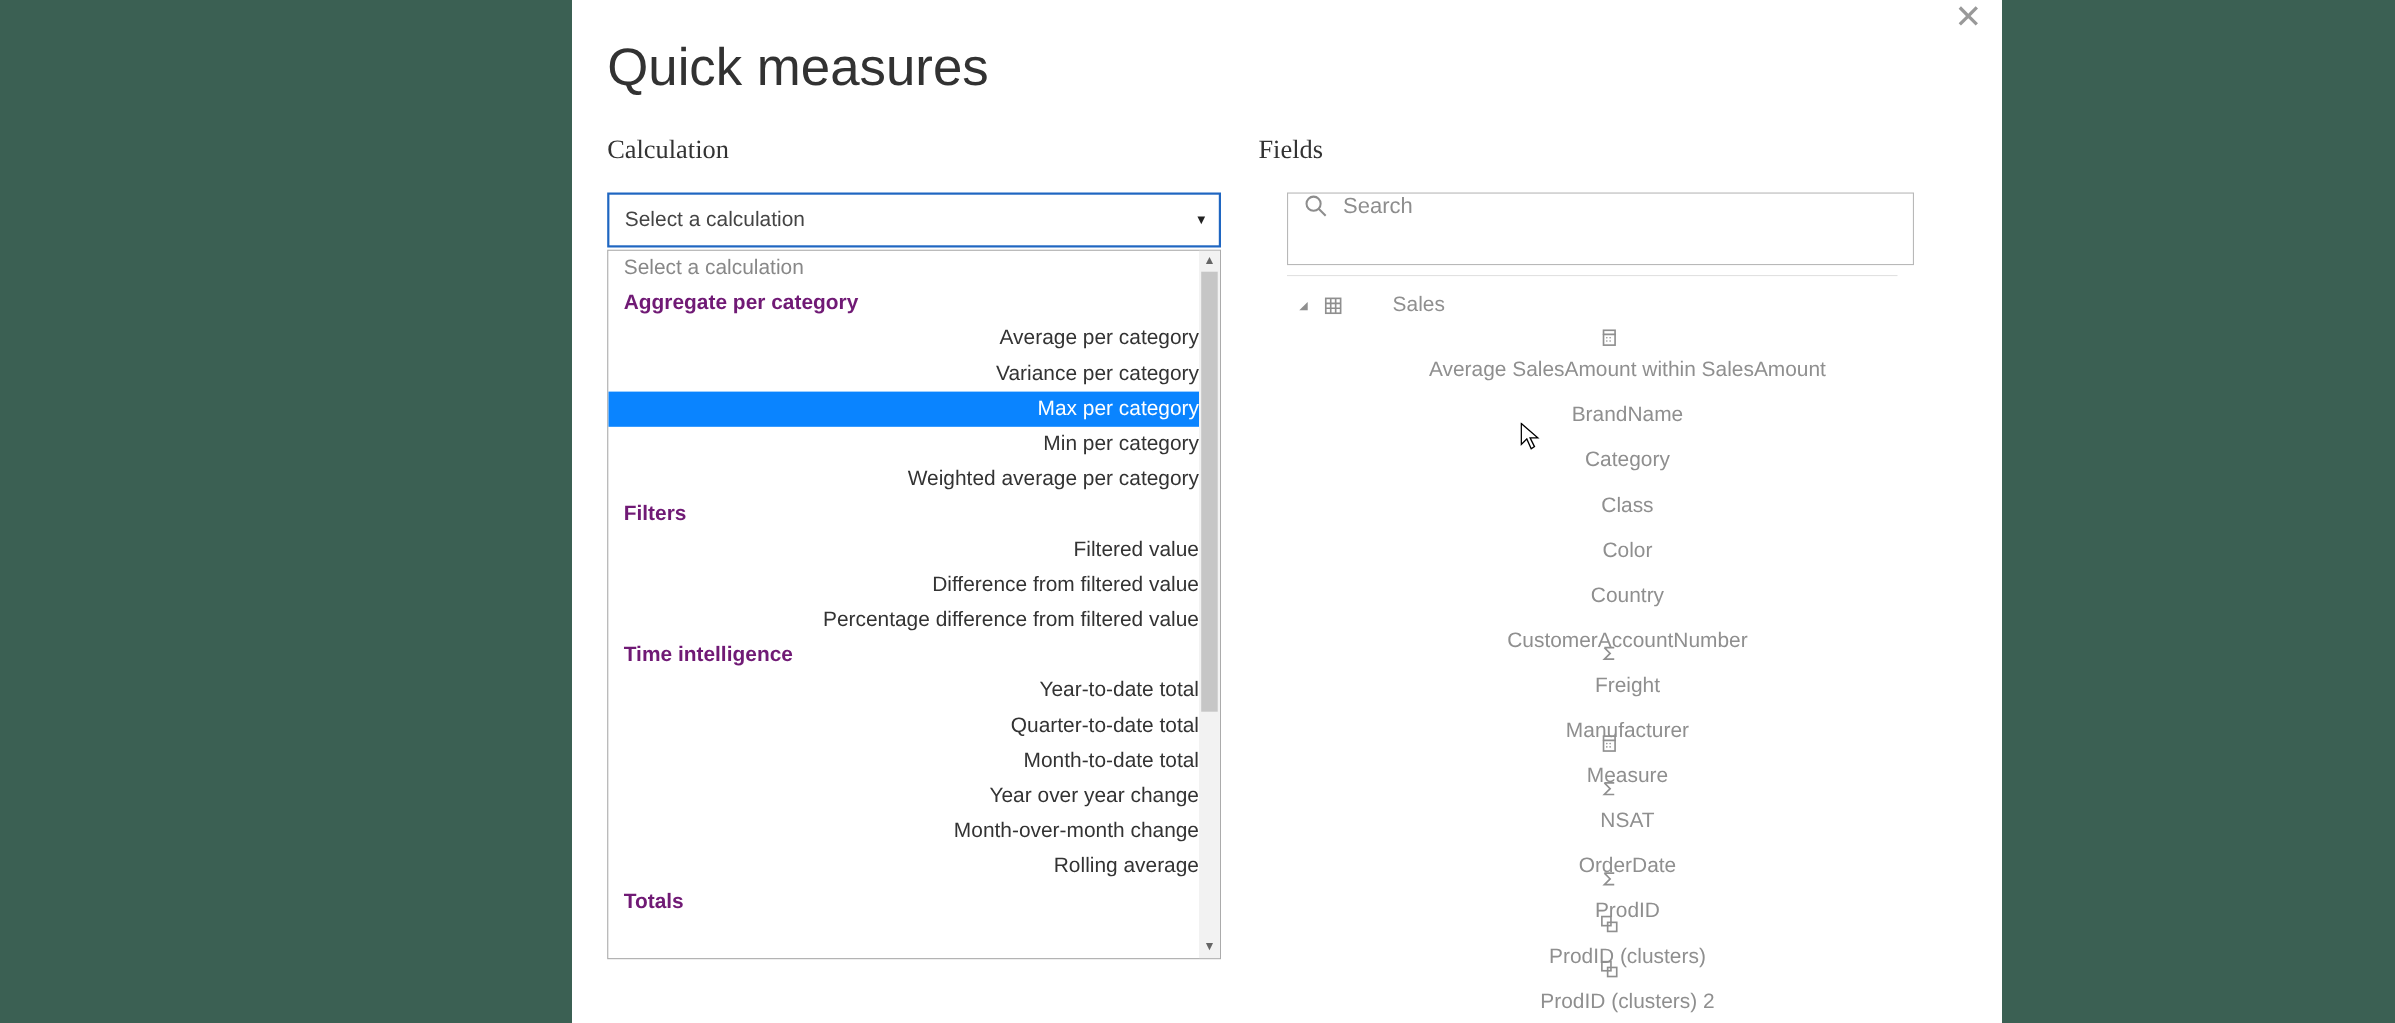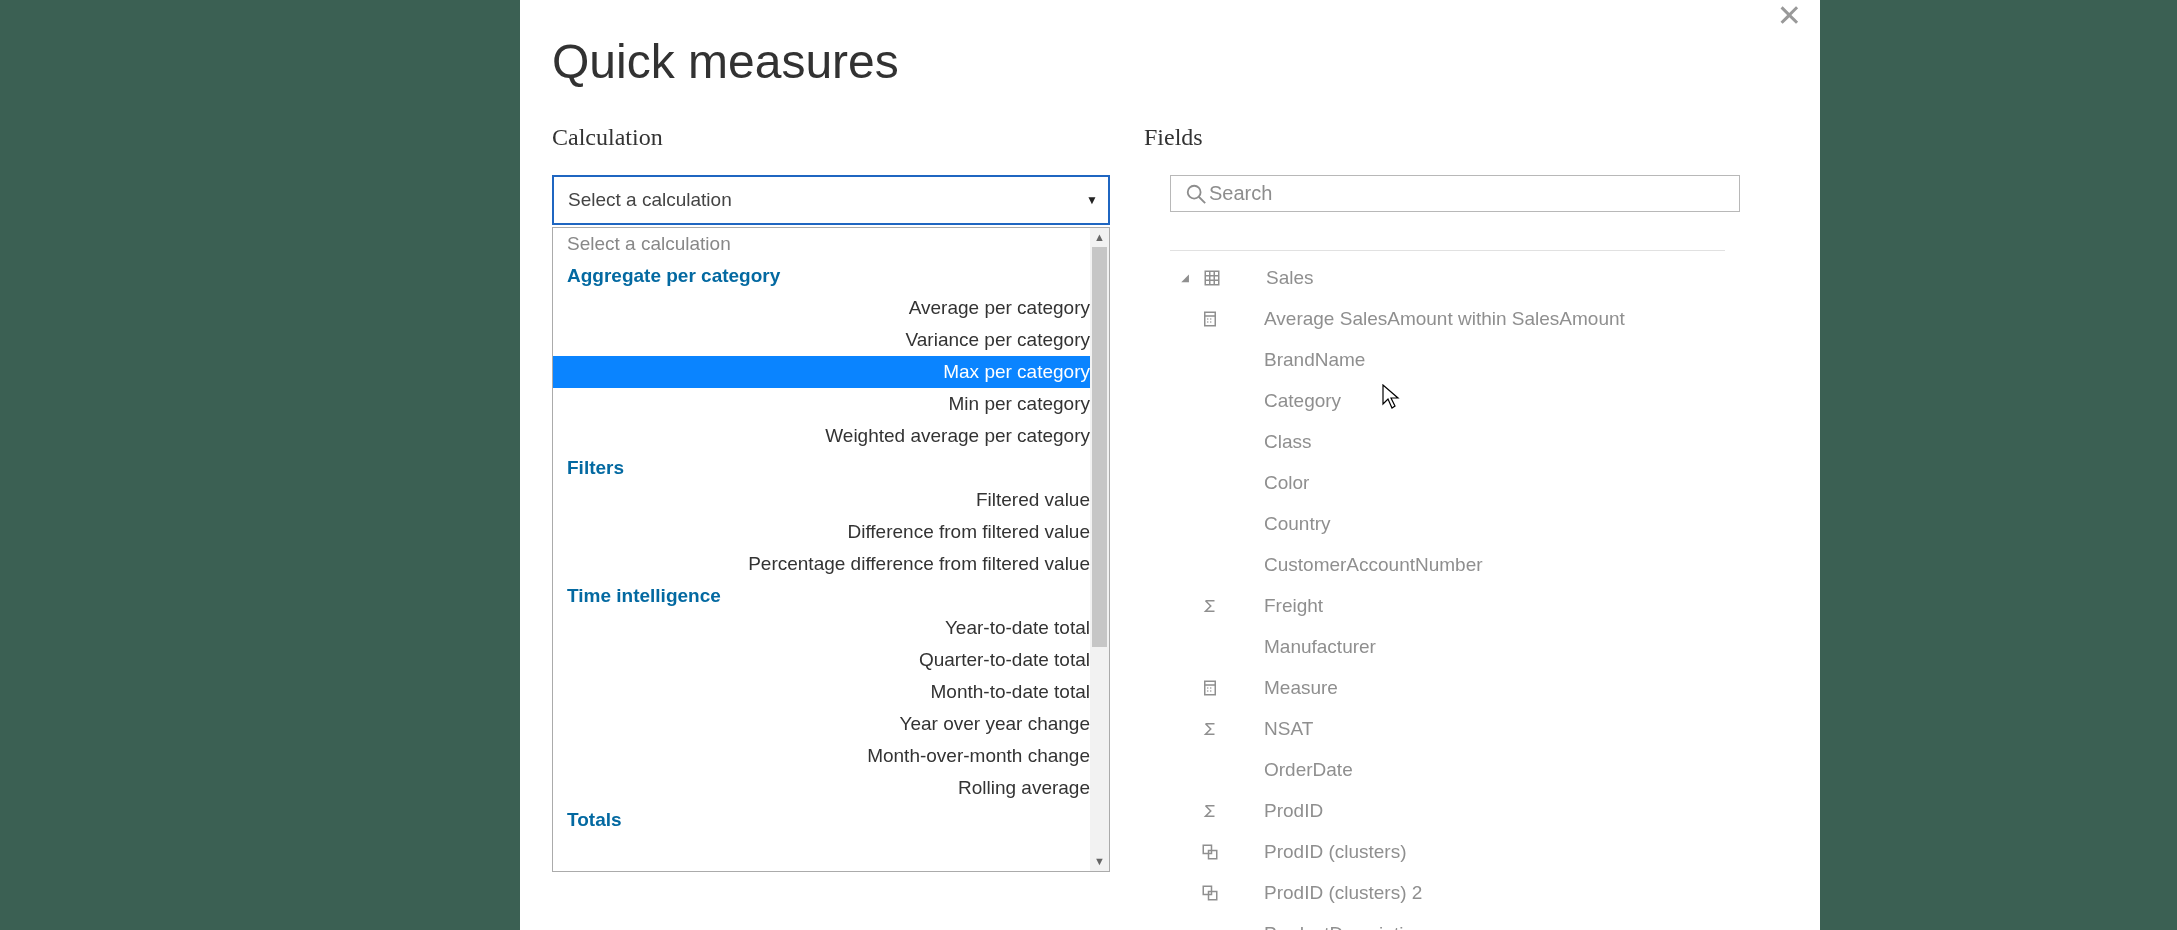--- a/index.html
+++ b/index.html
@@ -117,21 +117,21 @@
     overflow: hidden;
     text-overflow: ellipsis;
   }
   .dd-placeholder {
     padding-left: 14px;
     color: #888;
   }
   .dd-group {
     padding-left: 14px;
     font-weight: 700;
-    color: #0369a1;
+    color: #701a75;
   }
   .dd-item {
     padding-left: 32px;
     color: #333;
     cursor: pointer;
     text-align: right;
   }
   .dd-item.highlight {
     background: #0a84ff;
     color: #ffffff;
@@ -163,27 +163,27 @@
     height: 400px;
     background: #c6c6c6;
   }
 
   
   .fields-search {
     position: absolute;
     left: 650px;
     top: 175px;
     width: 570px;
-    height: 37px;
+    height: 66px;
     border: 1px solid #b8b8b8;
     box-sizing: border-box;
     display: flex;
-    align-items: center;
+    align-items: flex-start;
     padding: 0 14px;
-    gap: 0;
+    gap: 12px;
     color: #8d8d8d;
   }
   .fields-search svg { flex: 0 0 auto; }
   .fields-search input {
     border: none;
     outline: none;
     font-size: 20px;
     color: #444;
     flex: 1;
     background: transparent;
@@ -210,20 +210,21 @@
     gap: 10px;
     color: #8f8f8f;
     font-size: 19px;
     cursor: default;
   }
   .ft-table {
     padding-left: 8px;
   }
   .ft-field {
     padding-left: 30px;
+    flex-direction: column;
   }
   .ft-chevron {
     width: 14px;
     text-align: center;
     font-size: 12px;
     color: #8f8f8f;
   }
   .ft-icon {
     width: 20px;
     height: 20px;

